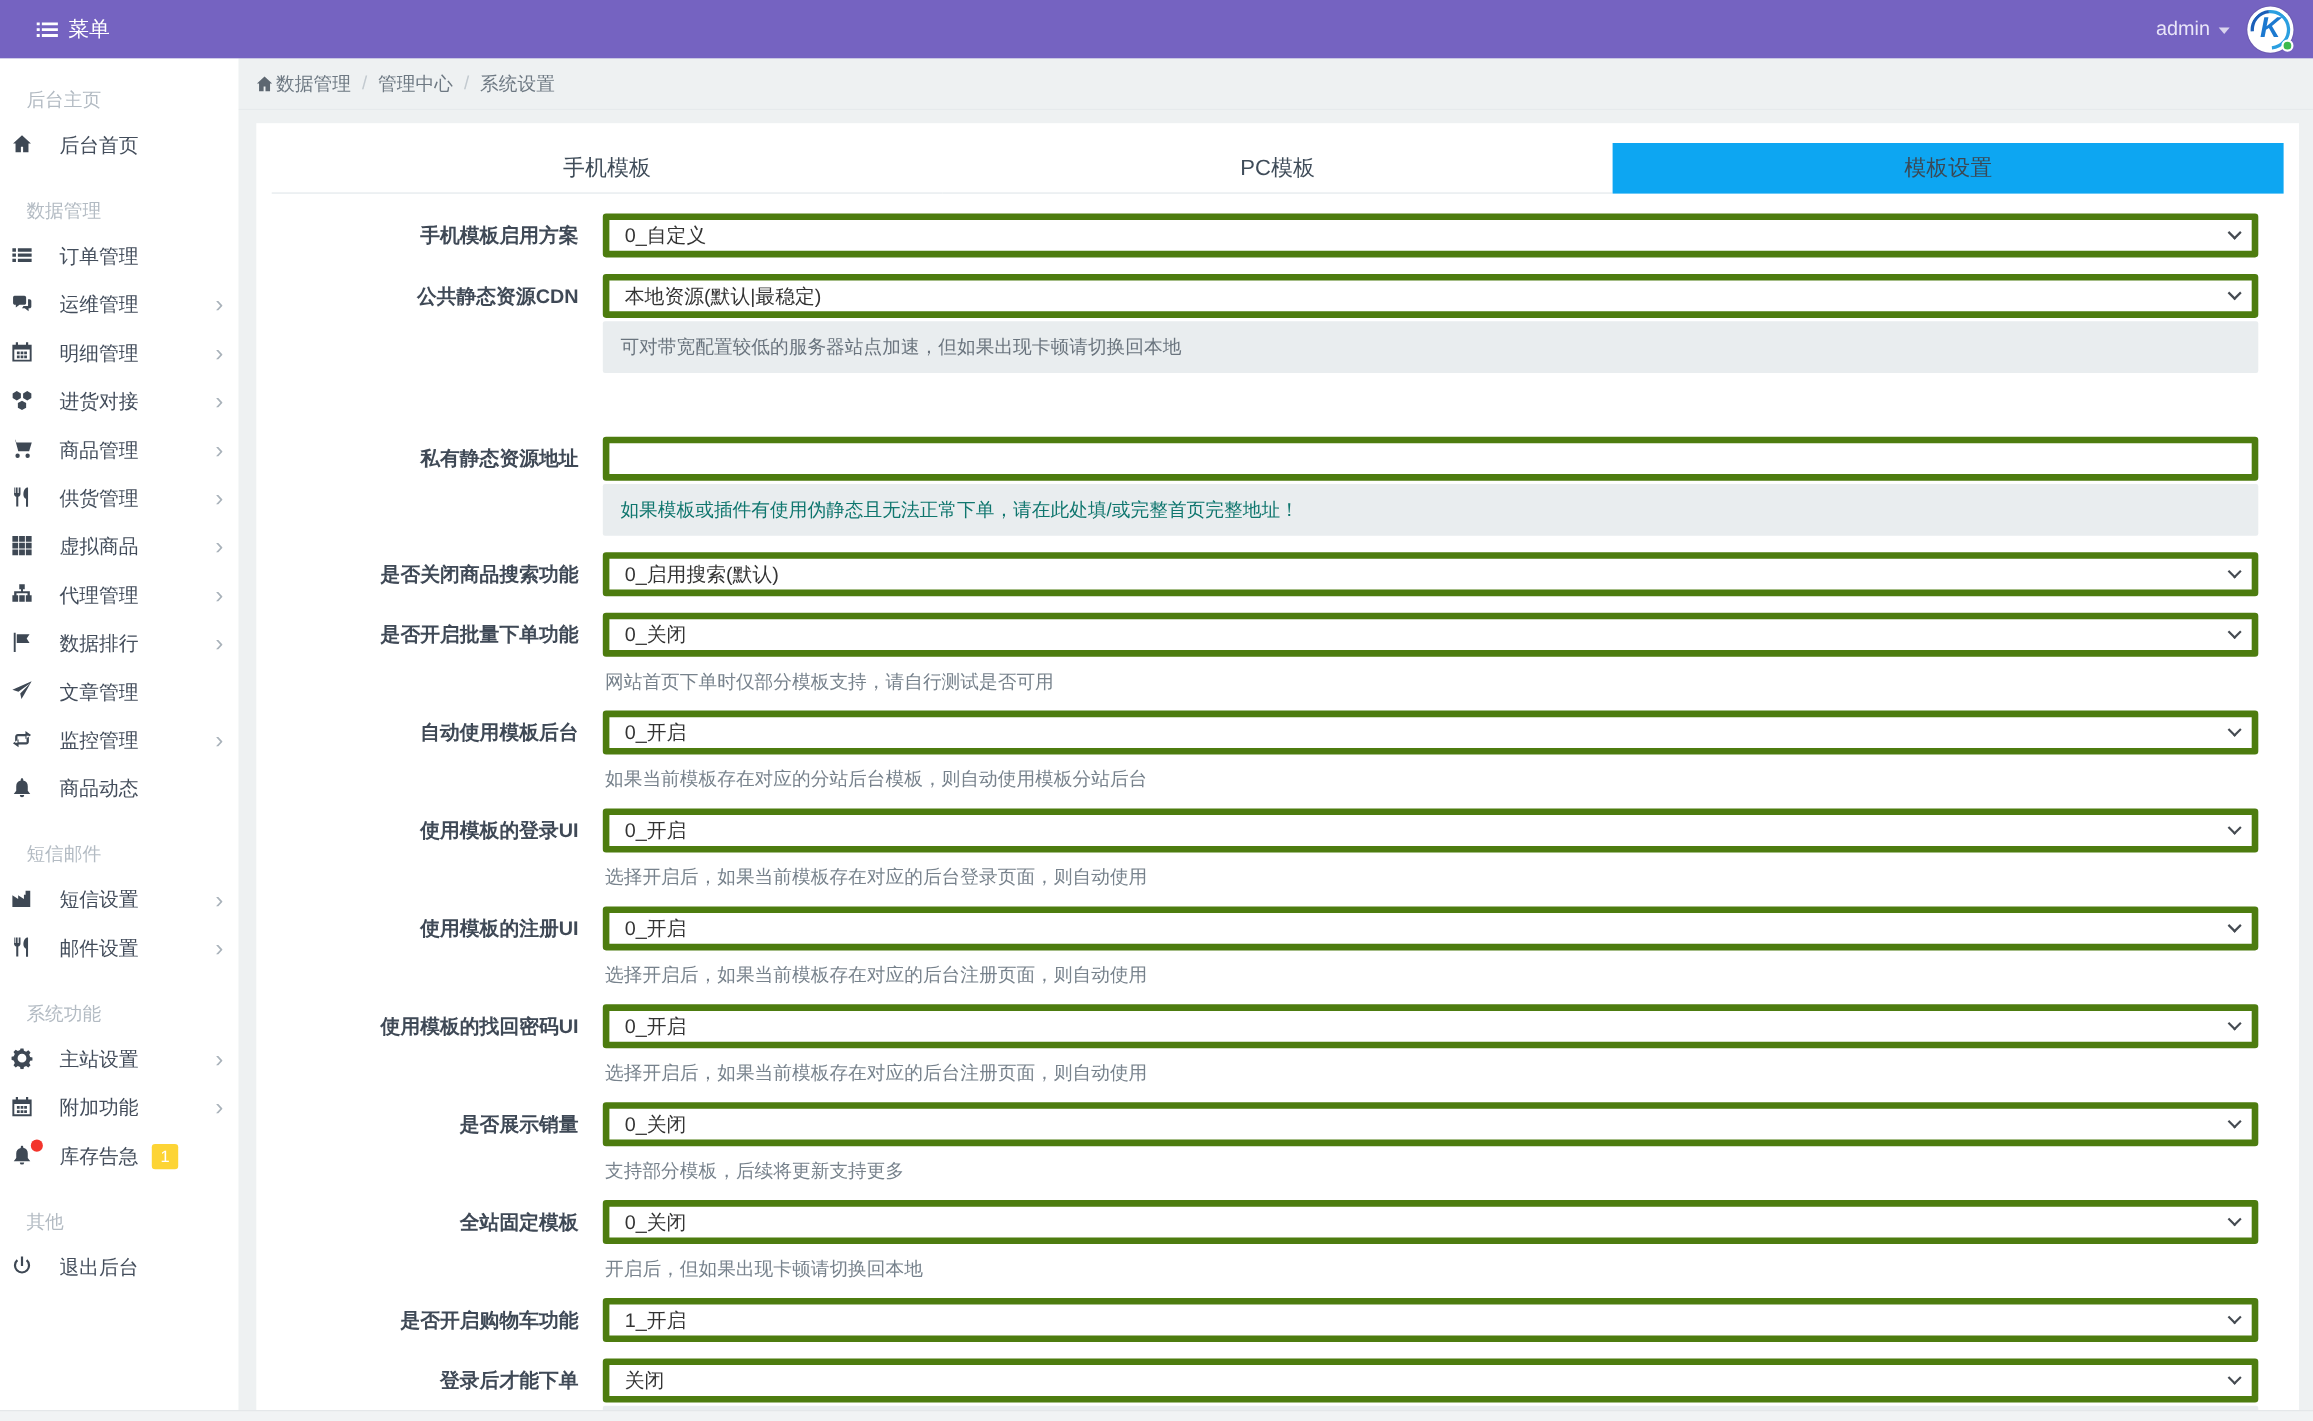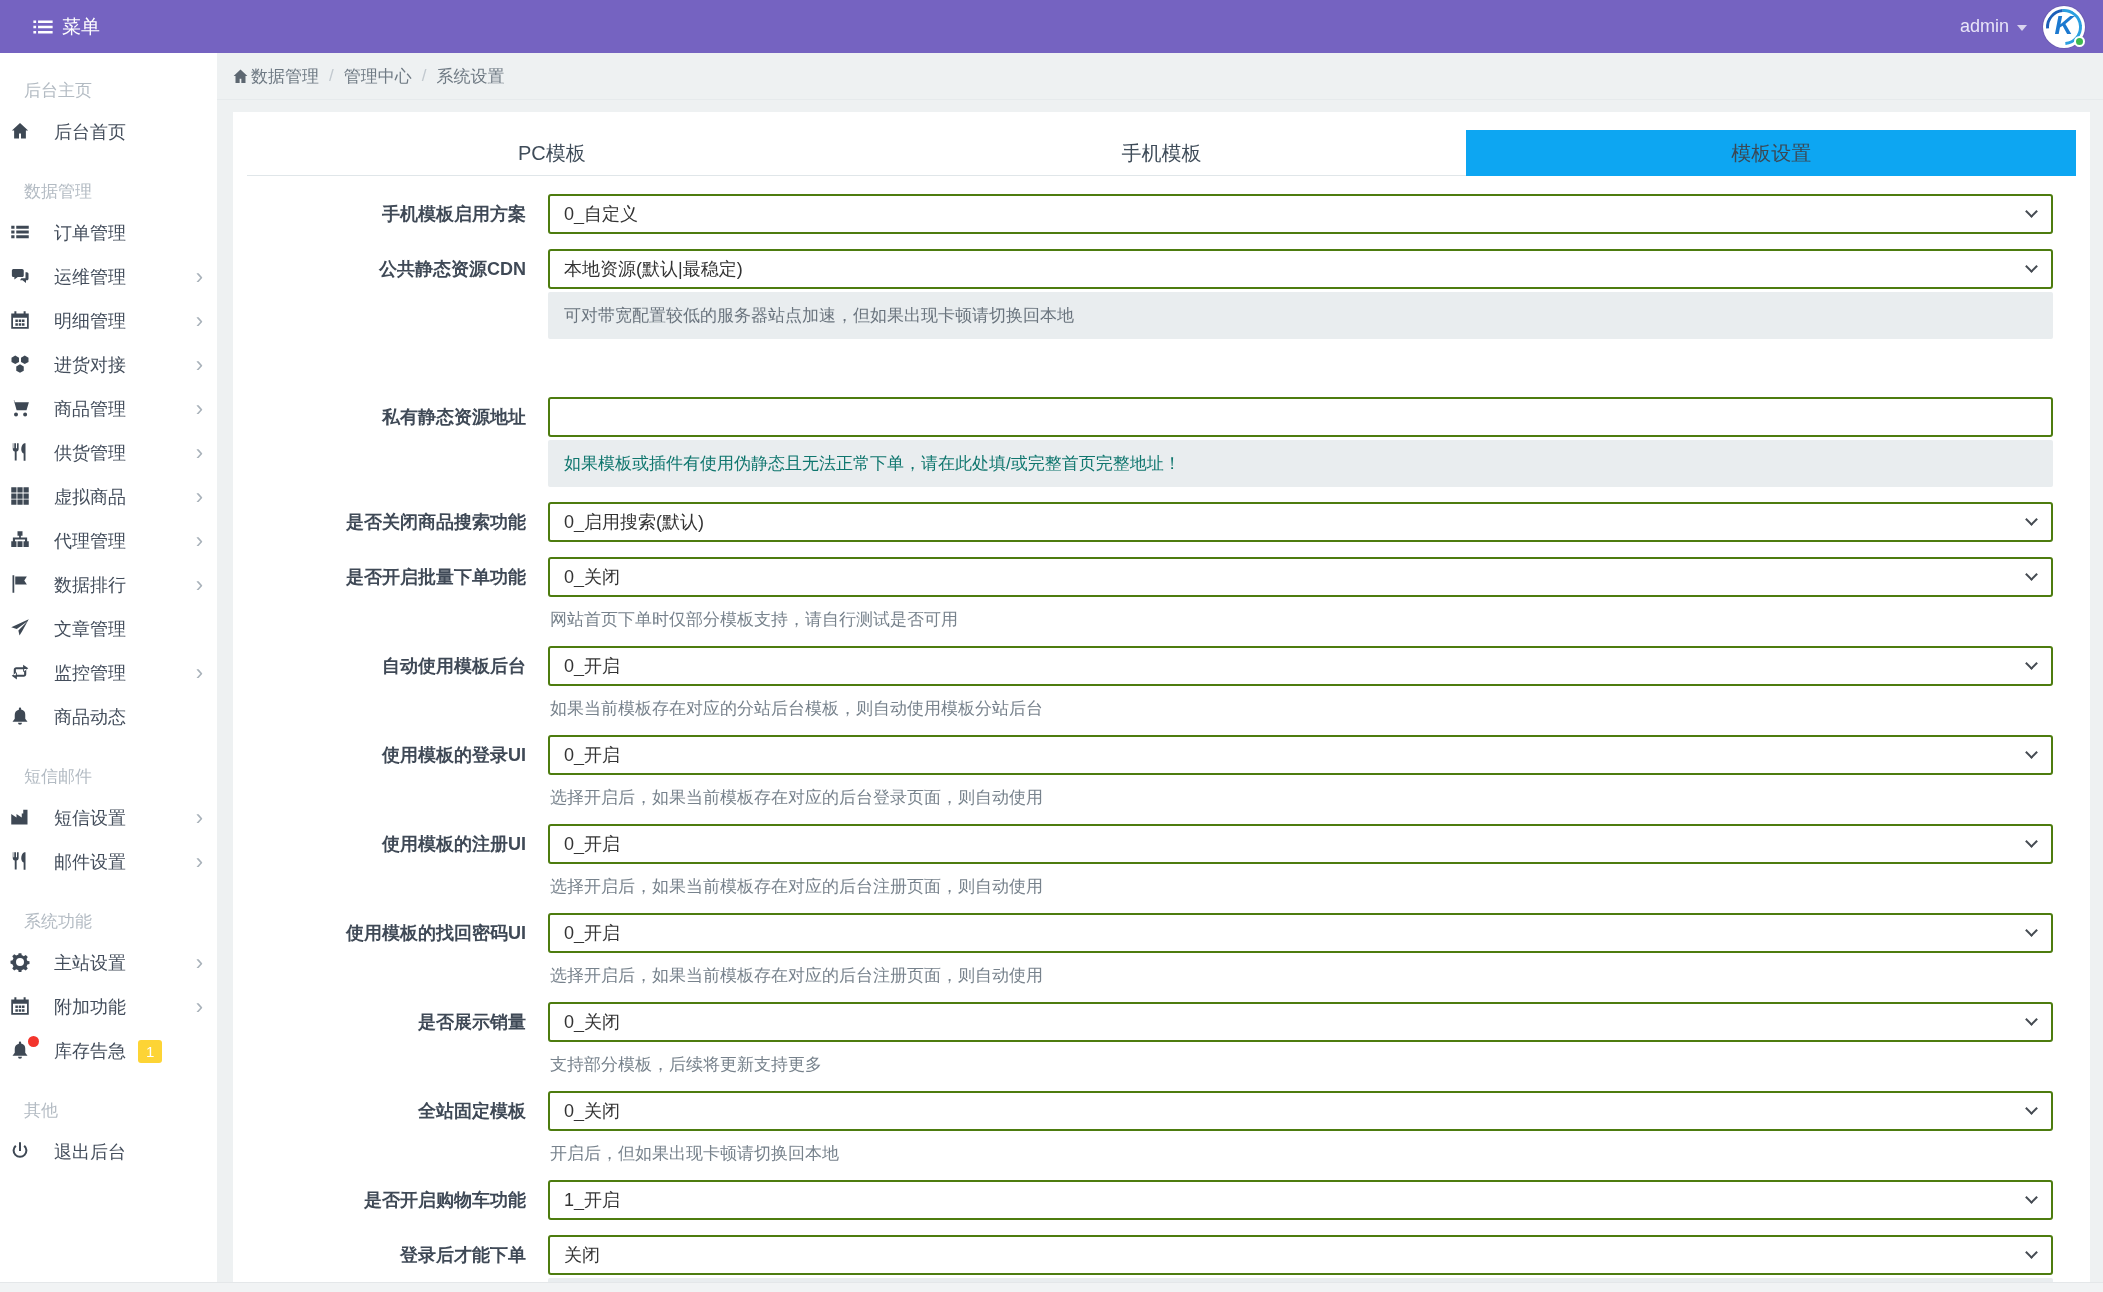--- a/index.html
+++ b/index.html
@@ -43,21 +43,21 @@
 
   .tabs { display:flex; margin:18px 14px 0; }
   .tab { flex:1; height:46px; line-height:46px; text-align:center; font-size:20px; color:#3f4c59; border-bottom:1px solid #e0e6e9; cursor:pointer; }
   .tab.active { background:#0da6f2; border-bottom:none; color:#3b4854; }
 
   .form { margin-top:18px; padding:0 37px 0 15px; }
   .form-group { display:flex; margin-bottom:15px; }
   .fg-label { width:300px; flex:0 0 300px; text-align:right; padding-right:22px; font-size:18px; font-weight:bold; color:#3f4956; line-height:40px; white-space:nowrap; }
   .fg-field { flex:1; min-width:0; }
   .ctl { position:relative; }
-  .ctl select, .ctl input[type=text] { width:100%; height:40px; border:2px solid #4d7c0f; border-radius:3px; background:#fff; padding:0 34px 0 14px; font-size:18px; color:#333; outline:none; -webkit-appearance:none; appearance:none; font-family:inherit; }
+  .ctl select, .ctl input[type=text] { width:100%; height:40px; border:6px solid #4d7c0f; border-radius:3px; background:#fff; padding:0 34px 0 14px; font-size:18px; color:#333; outline:none; -webkit-appearance:none; appearance:none; font-family:inherit; }
   .ctl .sel-caret { position:absolute; right:17px; top:13px; width:9px; height:9px; border-right:2px solid #454b52; border-bottom:2px solid #454b52; transform:rotate(45deg); pointer-events:none; }
   .help-text { margin:11px 0 0 2px; font-size:17px; color:#77828c; }
   .help-box { margin-top:3px; background:#e9edef; padding:12px 16px; font-size:17px; color:#6a747e; border-radius:2px; }
   .help-box.red { color:#0f766e; }
   .gap-lg { margin-top:58px; }
   .gap-sm { margin-top:15px; }
 
   .hscroll { position:fixed; left:0; right:0; bottom:0; height:10px; background:#f1f3f4; border-top:1px solid #e4e7e9; z-index:30; }
   svg { display:block; }
 </style>
@@ -269,22 +269,22 @@
         </svg>
     </span>
   <span class="bc-item">数据管理</span>
       <span class="bc-sep">/</span>
       <span class="bc-item">管理中心</span>
       <span class="bc-sep">/</span>
       <span class="bc-item">系统设置</span>
     </div>
   <div class="card">
     <div class="tabs" id="tabs">
+        <div class="tab">手机模板</div>
         <div class="tab">PC模板</div>
-        <div class="tab">手机模板</div>
         <div class="tab active">模板设置</div>
       </div>
     <div class="form" id="form">
         <div class="form-group">
           <div class="fg-label">手机模板启用方案</div>
           <div class="fg-field">
             <div class="ctl"><select><option>0_自定义</option></select><span class="sel-caret"></span></div>
           </div>
         </div>
         <div class="form-group">

